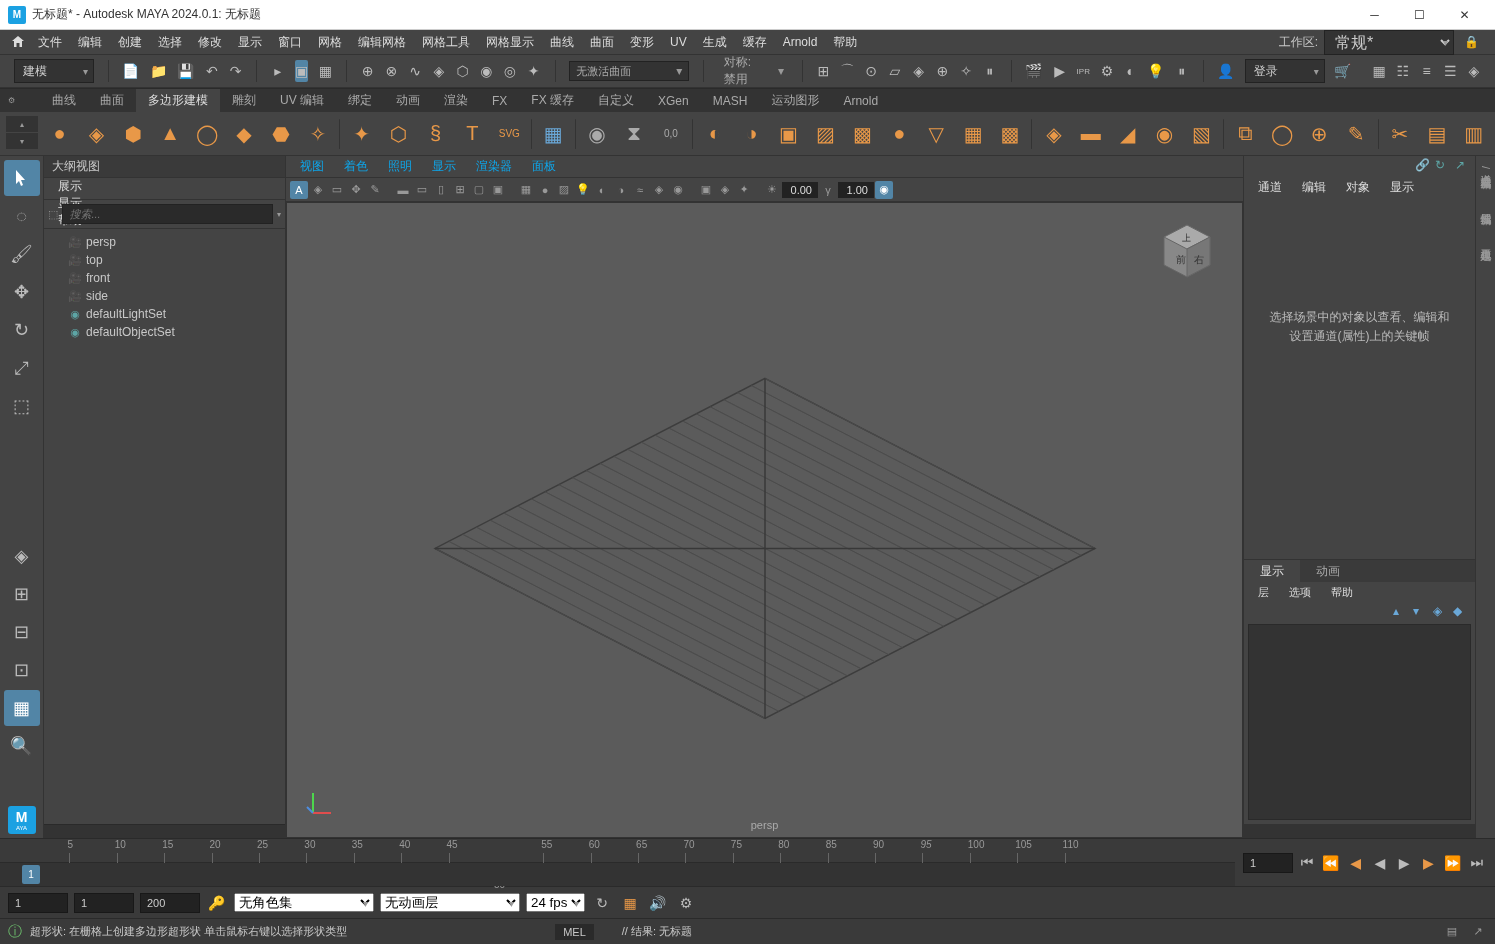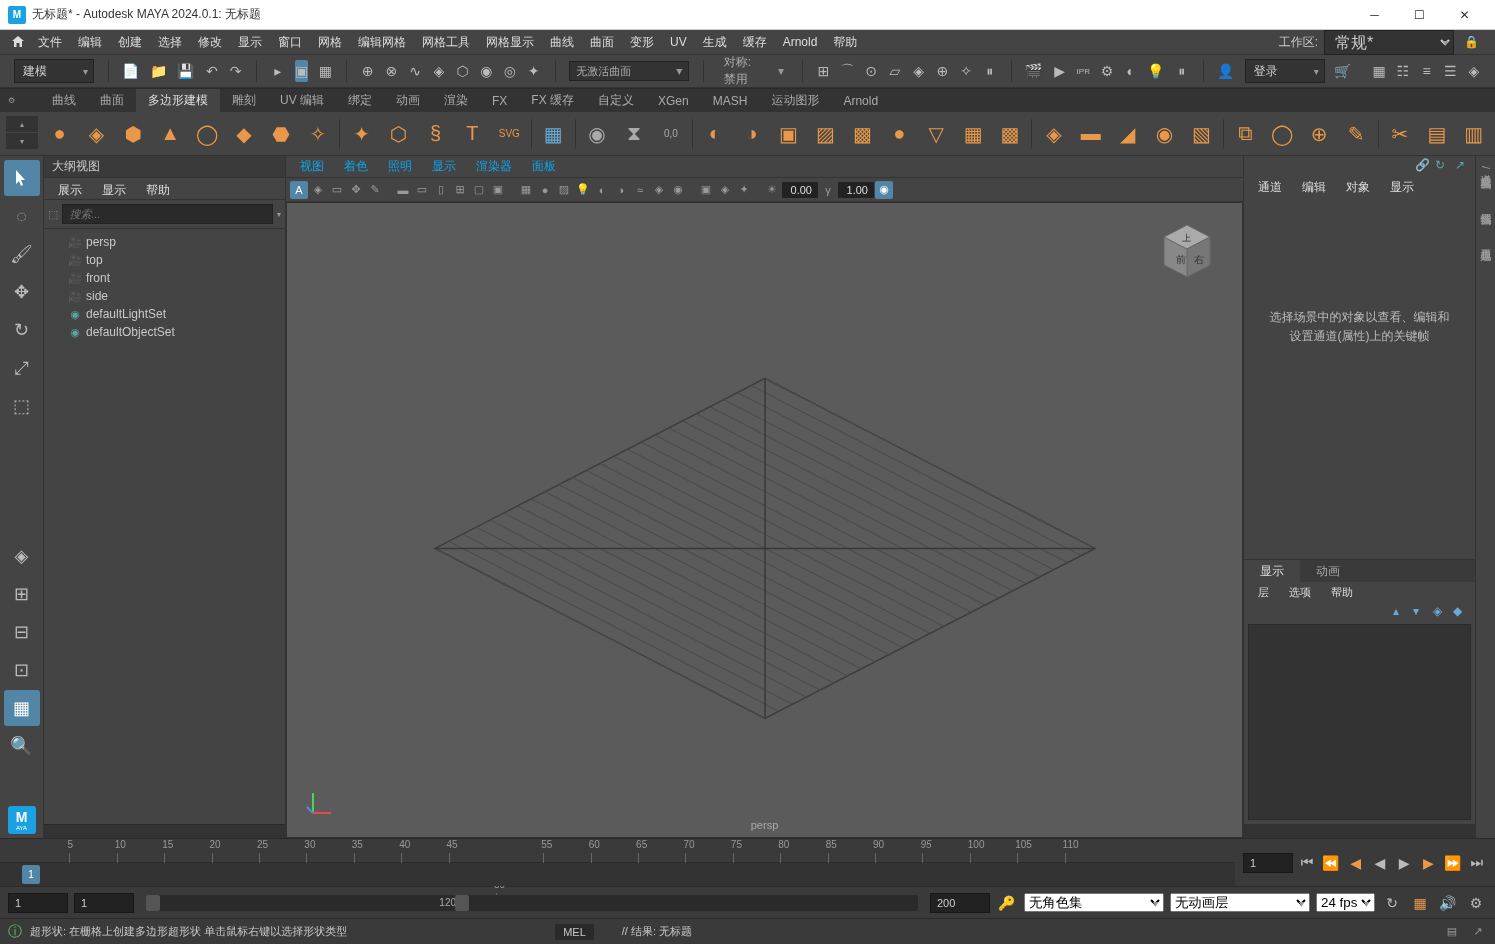--- a/index.html
+++ b/index.html
@@ -28,21 +28,21 @@
 .shelf-row { height: 44px; background: #444; display: flex; align-items: center; padding: 0 6px 0 44px; gap: 6px; position: relative; border-bottom: 1px solid #333; }
 .shelf-icon { width: 32px; height: 32px; display: inline-flex; align-items: center; justify-content: center; cursor: pointer; color: #e89848; font-size: 20px; border-radius: 2px; }
 .shelf-icon.sep { width: 1px; background: #333; height: 30px; }
 .main-area { display: flex; height: calc(100% - 30px - 24px - 34px - 24px - 44px - 48px - 32px - 26px); background: #444; }
 .left-toolbox { width: 44px; background: #444; border-right: 1px solid #333; display: flex; flex-direction: column; align-items: center; padding: 4px 0; gap: 2px; }
 .left-tool { width: 36px; height: 36px; display: flex; align-items: center; justify-content: center; cursor: pointer; color: #bbb; border-radius: 3px; font-size: 18px; }
 .left-tool.active { background: #5285a6; color: #fff; }
 .left-toolbox .spacer { flex: 1; }
 .outliner { width: 242px; background: #444; border-right: 1px solid #333; display: flex; flex-direction: column; }
 .outliner-header { height: 22px; background: #3a3a3a; padding: 0 8px; display: flex; align-items: center; border-bottom: 1px solid #333; }
-.outliner-menu { height: 22px; display: flex; align-items: flex-end; gap: 0; padding: 0 4px; border-bottom: 1px solid #333; }
+.outliner-menu { height: 22px; display: flex; align-items: flex-start; gap: 0; padding: 0 4px; border-bottom: 1px solid #333; flex-direction: column; }
 .outliner-menu span { padding: 0 10px; cursor: pointer; color: #ddd; }
 .outliner-search { padding: 4px; display: flex; gap: 4px; align-items: center; border-bottom: 1px solid #333; }
 .outliner-search input { flex: 1; background: #2a2a2a; border: 1px solid #222; color: #aaa; padding: 3px 6px; font-size: 11px; font-style: italic; }
 .outliner-tree { flex: 1; padding: 4px 8px; overflow: auto; }
 .tree-item { display: flex; align-items: center; gap: 4px; padding: 2px 0 2px 16px; cursor: pointer; }
 .tree-icon { width: 14px; height: 14px; display: inline-flex; align-items: center; justify-content: center; font-size: 11px; }
 .tree-icon.cam { color: #7a9cc6; }
 .tree-icon.set { color: #5da5a5; }
 .outliner-scroll { height: 14px; background: #333; border-top: 1px solid #2a2a2a; }
 .viewport-area { flex: 1; display: flex; flex-direction: column; background: #444; }
@@ -552,25 +552,20 @@
     <span class="play-btn">▶</span>
     <span class="play-btn orange">▶</span>
     <span class="play-btn">⏩</span>
     <span class="play-btn">⏭</span>
   </div>
 </div>
 
 <div class="range-row">
   <input class="range-input" value="1" style="">
   <input class="range-input" value="1" style="">
-  <div class="range-slider">
-    <div class="range-handle"></div>
-    <div style="position:absolute;left:38%;top:2px;color:#aaa;font-size:10px;">120</div>
-    <div class="range-handle r" style="left:40%;"></div>
-  </div>
   <input class="range-input" value="200" style="">
   <span class="play-btn orange">🔑</span>
   <div class="select-wrap"><select class="select-box sel-wide"><option>无角色集</option></select></div>
   <div class="select-wrap"><select class="select-box sel-wide"><option>无动画层</option></select></div>
   <div class="select-wrap"><select class="select-box"><option>24 fps</option></select></div>
   <span class="play-btn">↻</span>
   <span class="play-btn orange">▦</span>
   <span class="play-btn">🔊</span>
   <span class="play-btn">⚙</span>
 </div>

